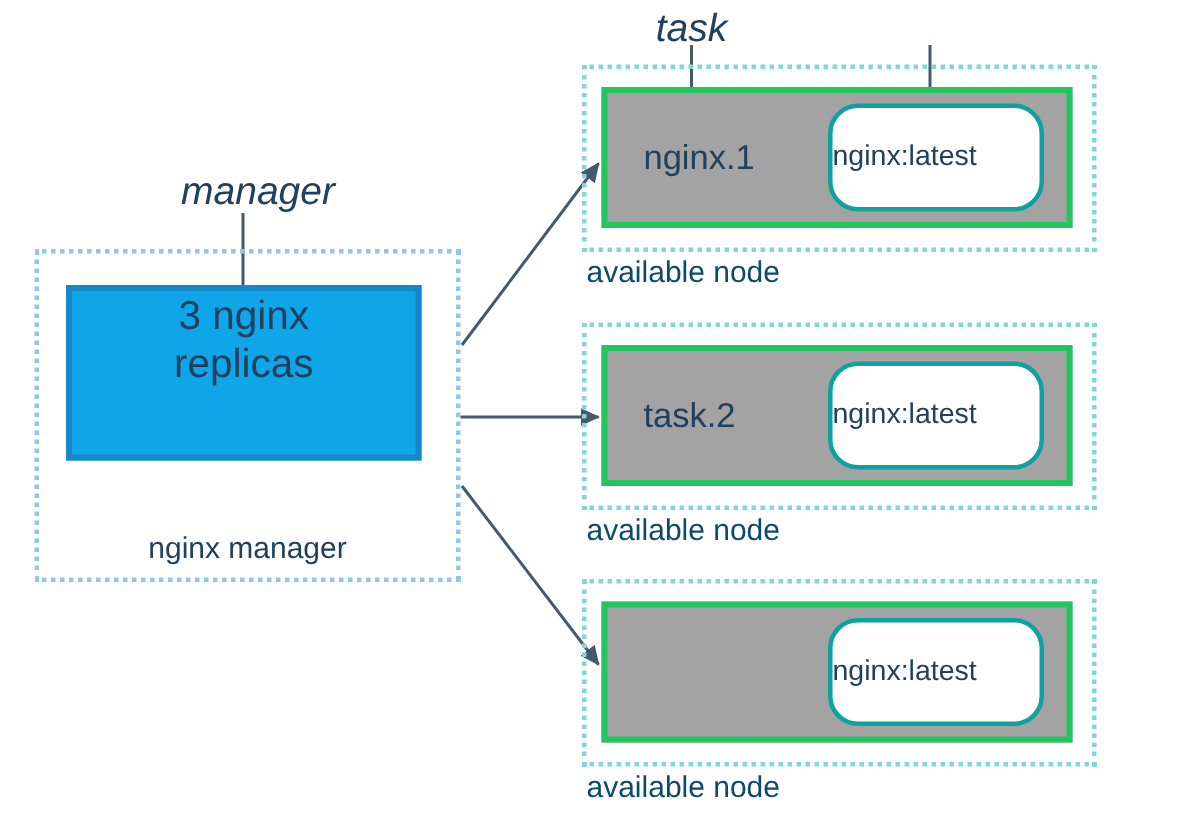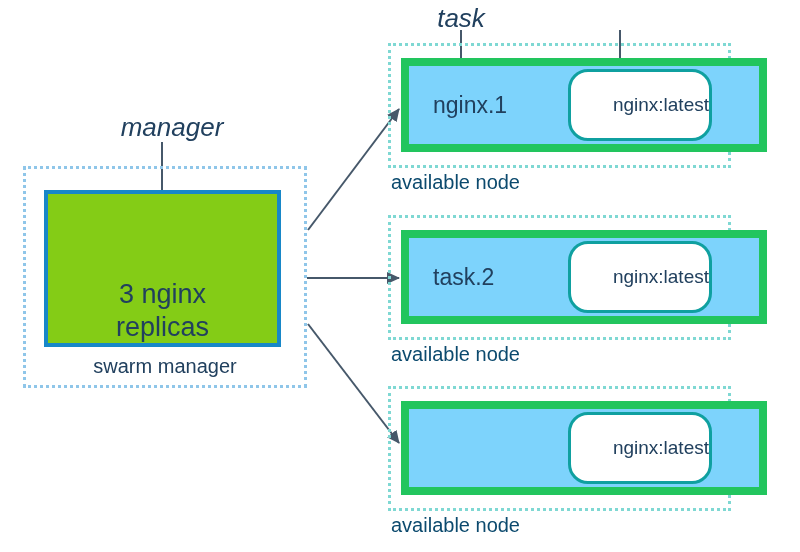--- a/index.html
+++ b/index.html
@@ -30,25 +30,25 @@
   
   .swarm-outer {
     position: absolute;
     left: 23px; top: 166px;
     width: 284px; height: 222px;
     border: 3px dotted #8fc6e9;
   }
   .service-box {
     position: absolute;
     left: 18px; top: 21px;
-    width: 237px; height: 157px;
-    background: #84cc16;
+    width: 237px; height: 117px;
+    background: #0ea5e9;
     border: 4px solid #1787c8;
     display: flex;
-    align-items: flex-end;
+    align-items: flex-start;
     justify-content: center;
   }
   .service-box .service-text {
     font-size: 27px;
     line-height: 1.2;
     text-align: center;
     max-width: 150px;
   }
   .swarm-caption {
     position: absolute;
@@ -64,44 +64,43 @@
     left: 388px;
     width: 343px; height: 125px;
     border: 3px dotted #7fd8d3;
   }
   .node-1 { top: 43px; }
   .node-2 { top: 215px; }
   .node-3 { top: 386px; }
   .task-box {
     position: absolute;
     left: 10px; top: 12px;
-    width: 366px; height: 94px;
-    background: #7dd3fc;
-    border: 8px solid #22c55e;
+    width: 314px; height: 94px;
+    background: #a3a3a3;
+    border: 4px solid #22c55e;
   }
   .task-label {
     position: absolute;
     left: 24px; top: 50%;
     transform: translateY(-50%);
     font-size: 23px;
     color: #21405e;
     white-space: nowrap;
   }
   .container-box {
     position: absolute;
     left: 147px; top: 50%;
     transform: translateY(-50%);
     width: 144px; height: 72px;
     background: #ffffff;
     border: 3px solid #0fa0a0;
     border-radius: 20px;
     display: flex;
     align-items: center;
-    justify-content: flex-end;
-    margin-left: 12px;
+    justify-content: flex-start;
   }
   .container-label {
     font-size: 19px;
     color: #21405e;
     white-space: nowrap;
   }
   .node-caption {
     position: absolute;
     left: 0; top: 125px;
     width: 337px;
@@ -129,21 +128,21 @@
     <line x1="308" y1="324" x2="399" y2="443" stroke="#46586a" stroke-width="2" marker-end="url(#arrowhead)"></line>
   </svg>
 
   <div class="annot" style="left:97px; top:112px; width:150px;">manager</div>
   <div class="annot" style="left:396px; top:3px; width:130px;">task</div>
 
   <div class="swarm-outer">
     <div class="service-box">
       <div class="service-text">3 nginx replicas</div>
     </div>
-    <div class="swarm-caption">swarm manager</div>
+    <div class="swarm-caption">nginx manager</div>
   </div>
 
   <div class="node node-1">
     <div class="task-box">
       <div class="task-label">nginx.1</div>
       <div class="container-box">
         <div class="container-label">nginx:latest</div>
       </div>
     </div>
     <div class="node-caption">available node</div>

